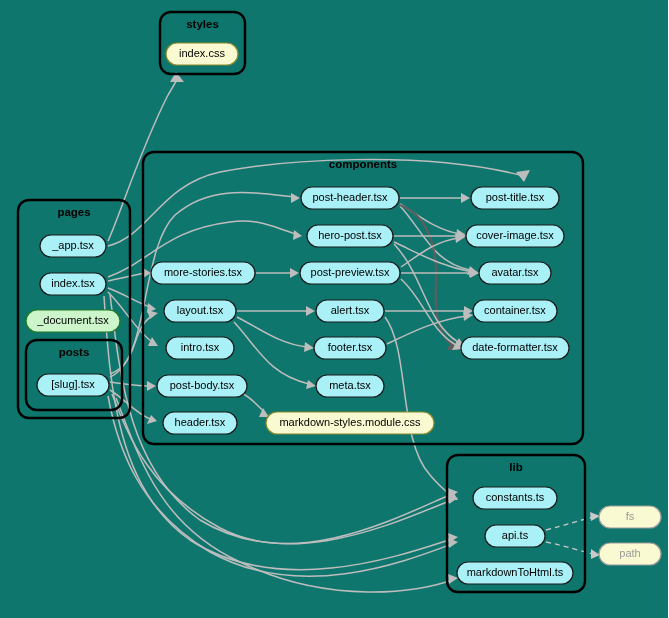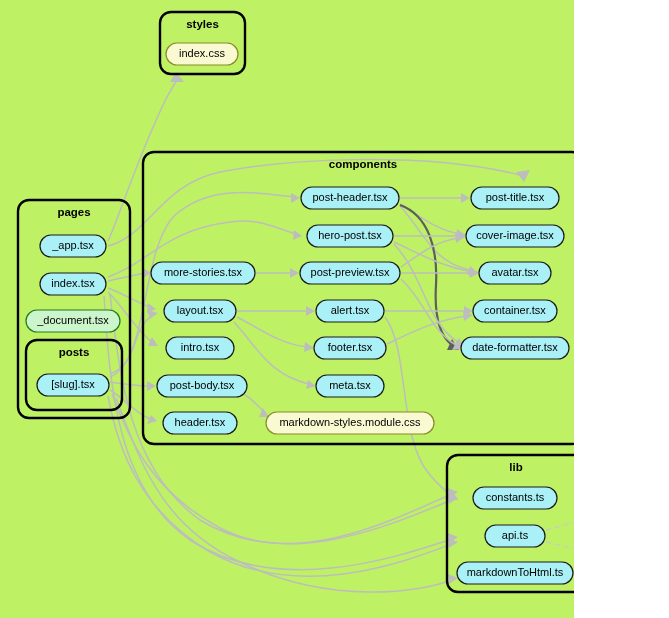--- a/index.html
+++ b/index.html
@@ -2,23 +2,23 @@
 <html><head>
 <meta charset="utf-8">
 <style>
   html, body {
     margin: 0;
     padding: 0;
     background: #ffffff;
   }
   #canvas {
     position: relative;
-    width: 574px;
+    width: 668px;
     height: 618px;
-    background: #bef264;
+    background: #0f766e;
     font-family: "Liberation Sans", sans-serif;
     overflow: hidden;
   }
   svg.layer {
     position: absolute;
     left: 0;
     top: 0;
     width: 669px;
     height: 618px;
   }

